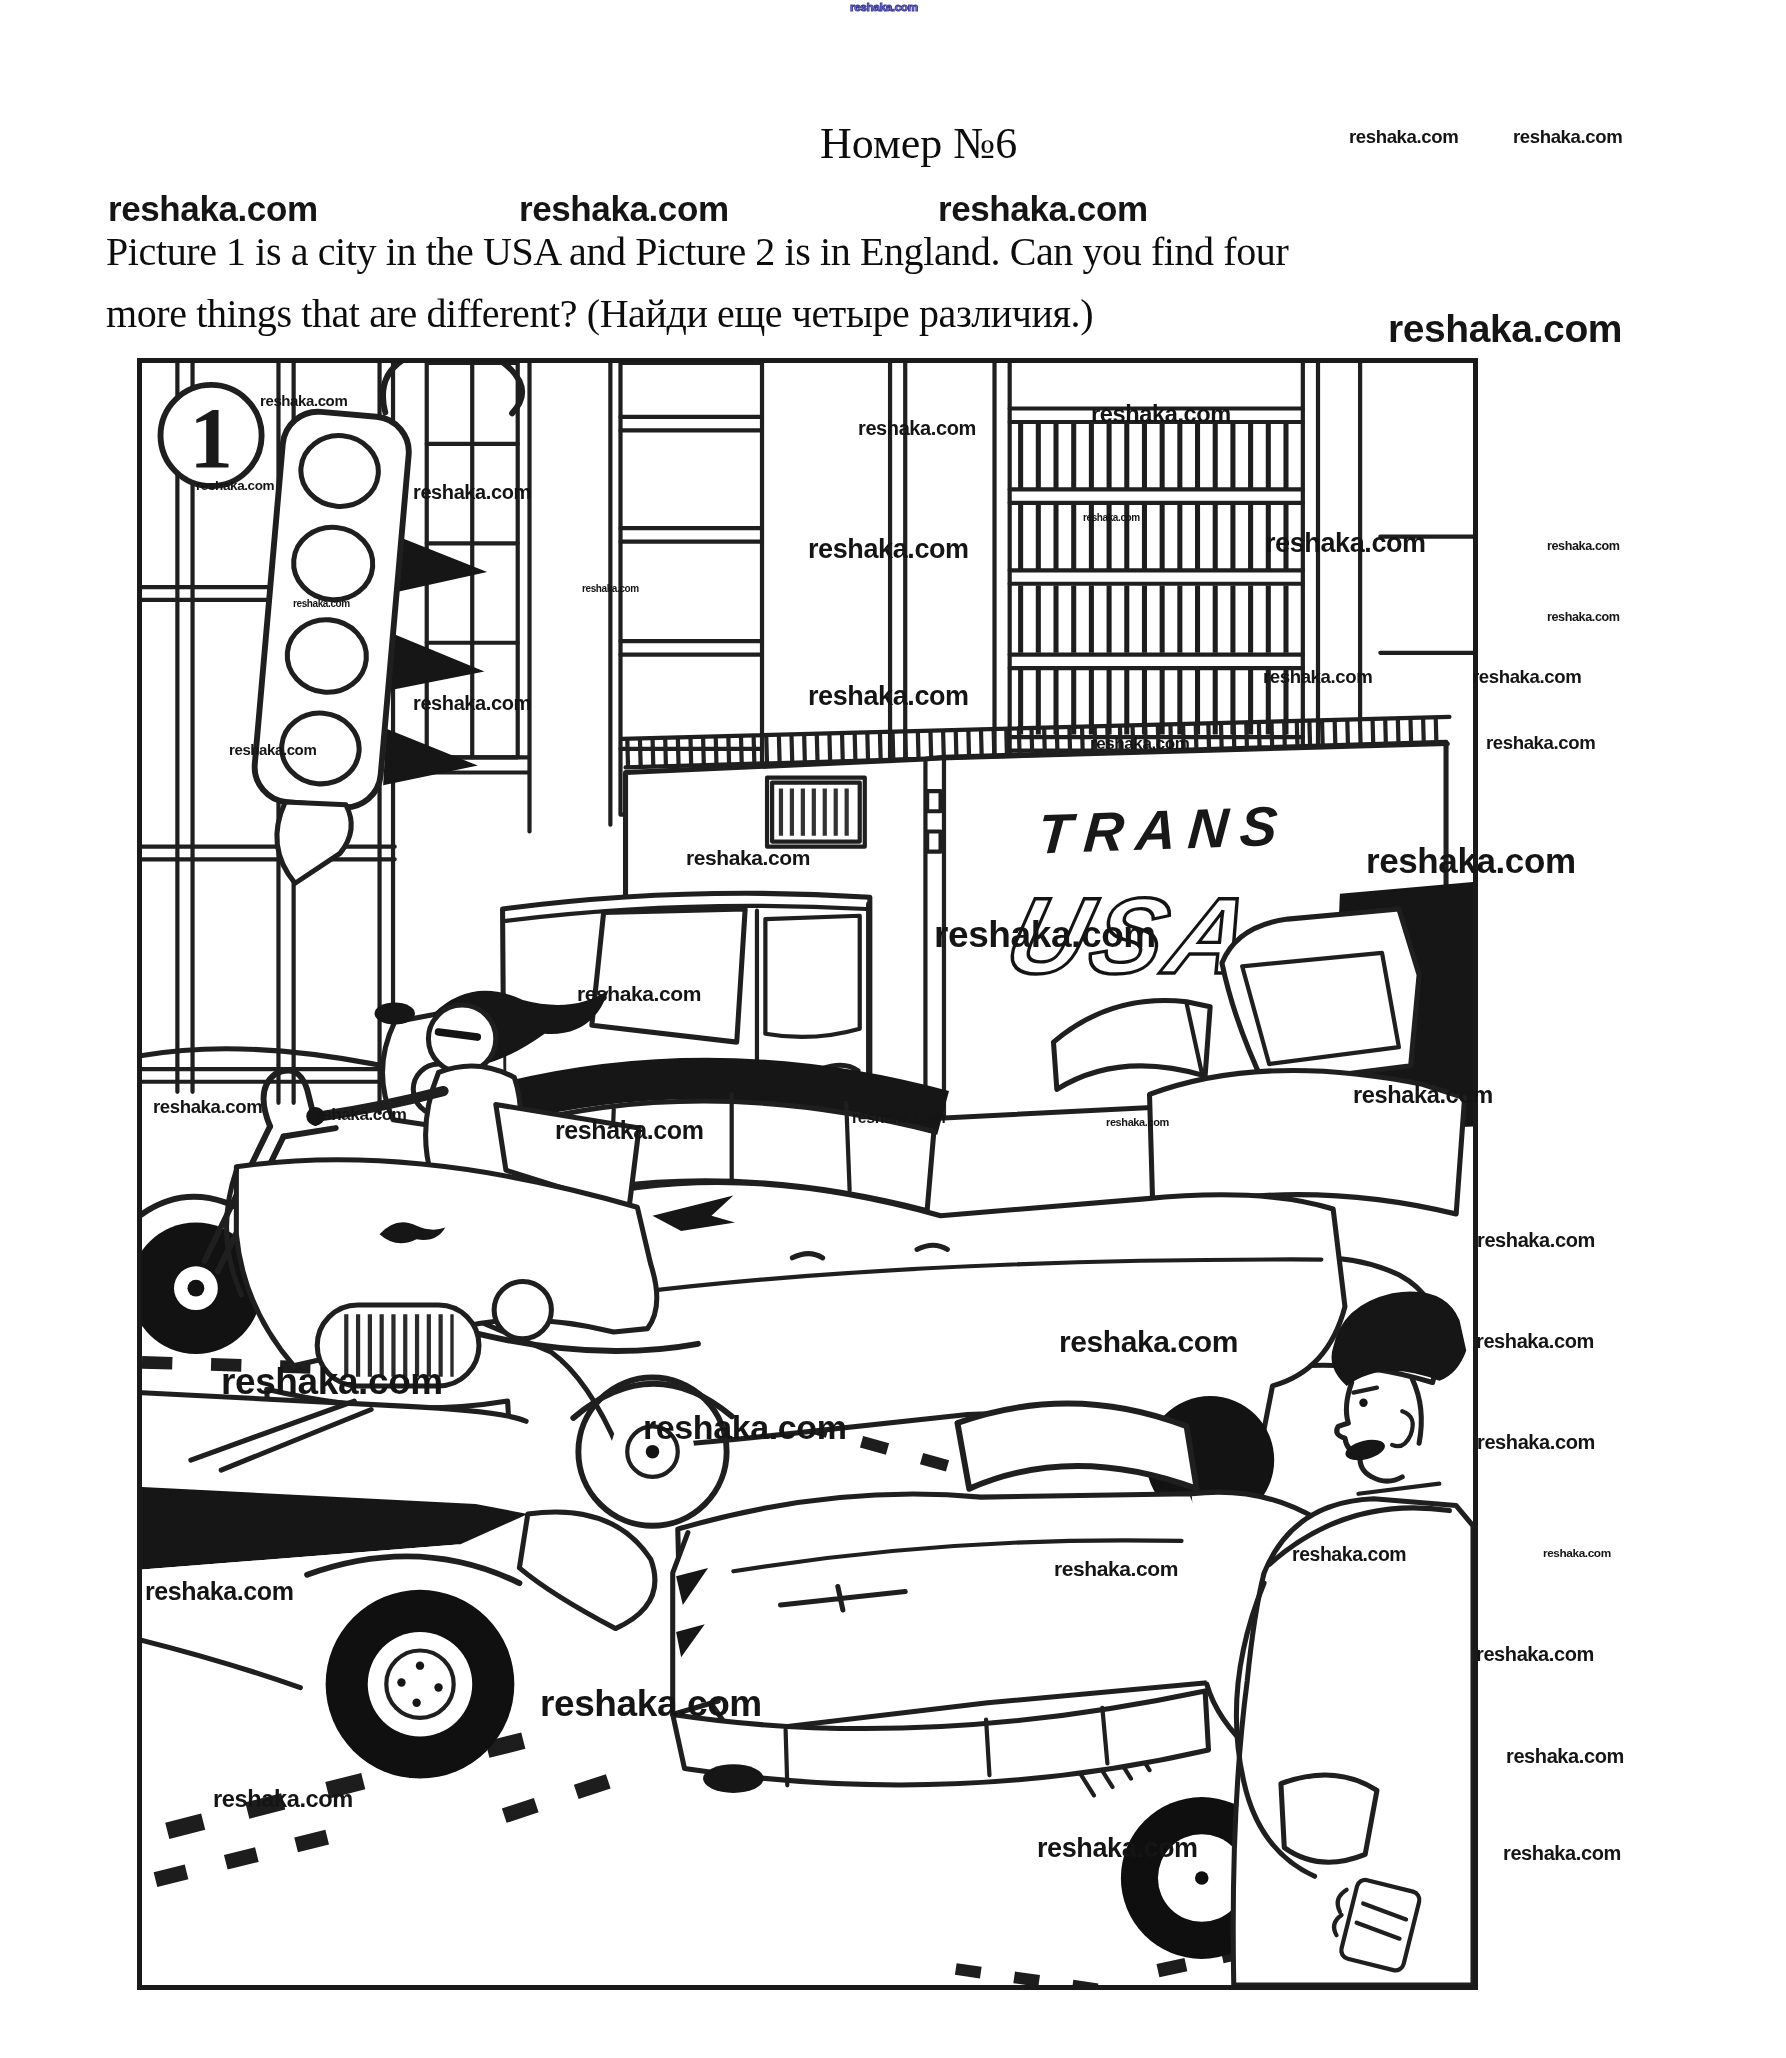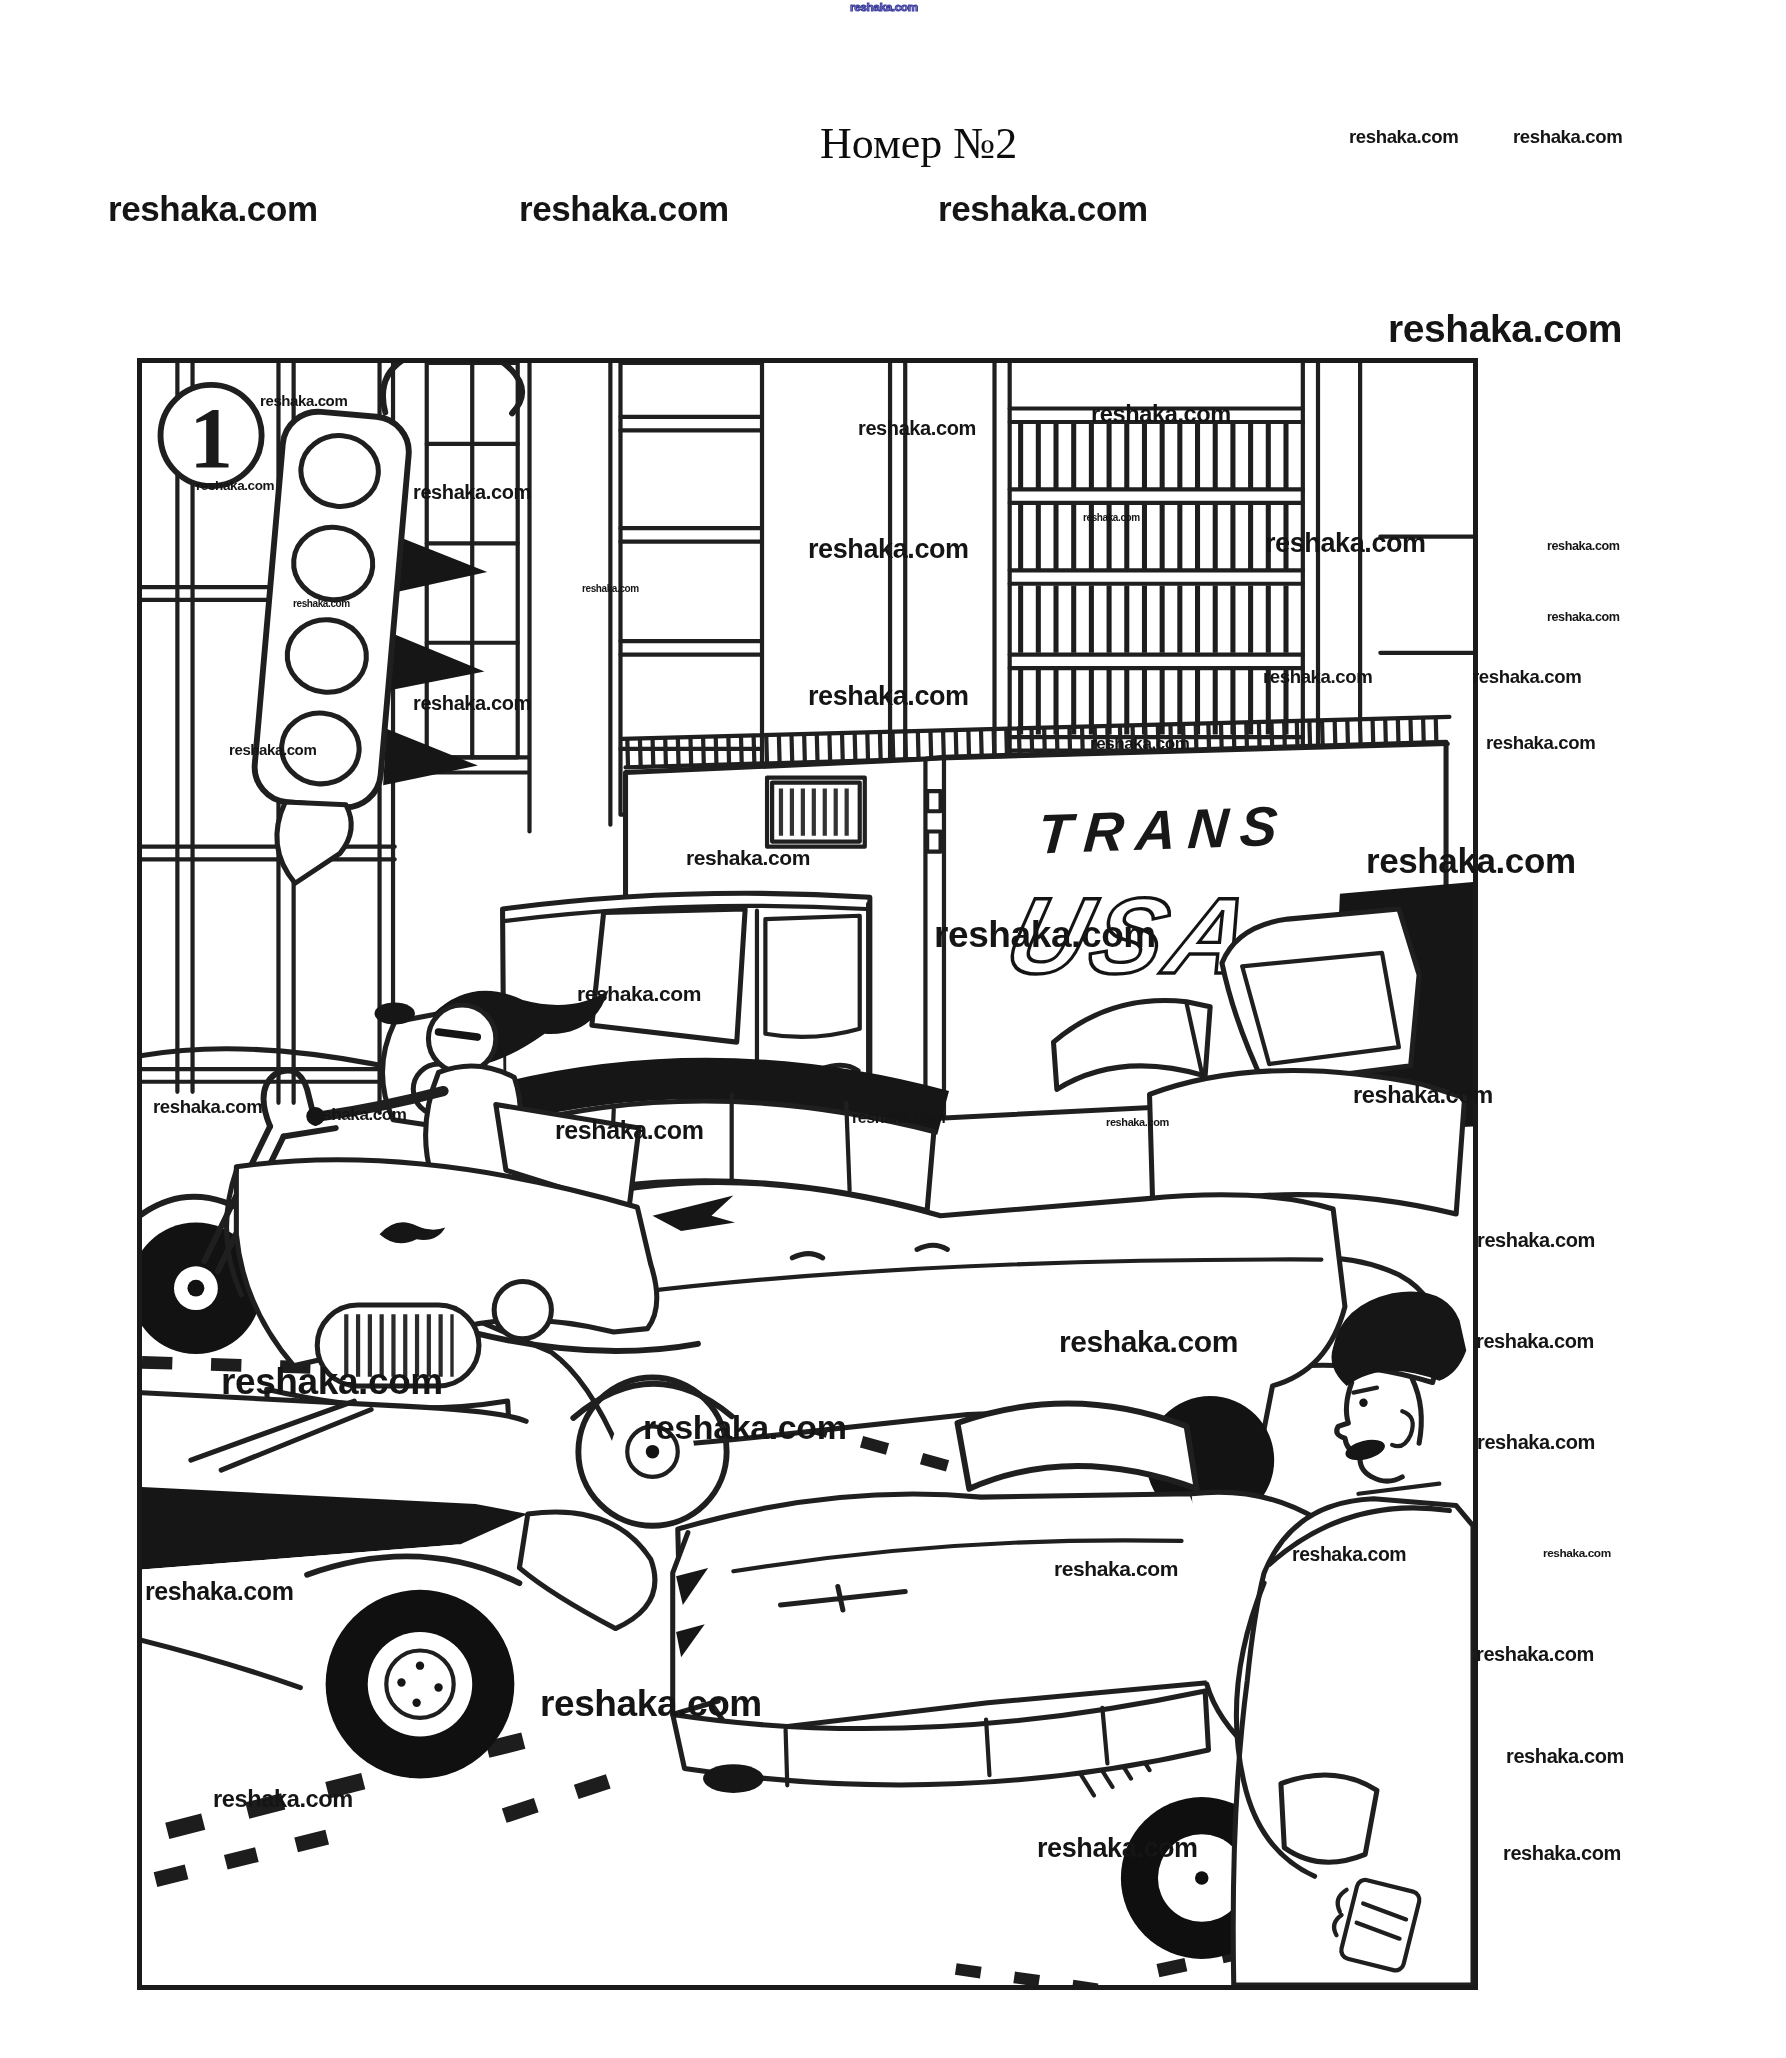--- a/index.html
+++ b/index.html
@@ -25,22 +25,23 @@
   .fd{fill:#161616;stroke:none;}
   .dash{stroke:#1d1d1d;fill:none;}
   text.badge{font-family:"Liberation Serif",serif;font-weight:700;fill:#1a1a1a;}
   text.trucktxt{font-family:"Liberation Sans",sans-serif;}
 </style>
 </head>
 <body>
 
 <div class="page">
 
-  <h1 class="title">Номер №2</h1>
-
+  <h1 class="title">Номер №6</h1>
+
+  <p class="instruction"><span>Picture 1 is a city in the USA and Picture 2 is in England. Can you find four</span><br><span>more things that are different? (Найди еще четыре различия.)</span></p>
 
   <div class="frame">
     <svg viewBox="0 0 1580 1925" preserveAspectRatio="none">
 
       <g>
         <path class="sk5" d="M42,0 V865 M60,0 V865 M162,0 V878 M180,0 V878 M282,0 V890 M298,0 V890"></path>
         <path class="sk5" d="M0,266 H300 M0,281 H300 M0,574 H300 M0,589 H300 M0,838 H300 M0,853 H300"></path>
         <rect class="sk5 fw" x="338" y="0" width="108" height="468"></rect>
         <path class="sk5" d="M338,96 H446 M338,214 H446 M338,332 H446 M392,0 V468"></path>
         <path class="sk5" d="M326,468 H458 M326,486 H458 M460,0 V556 M556,0 V548"></path>

